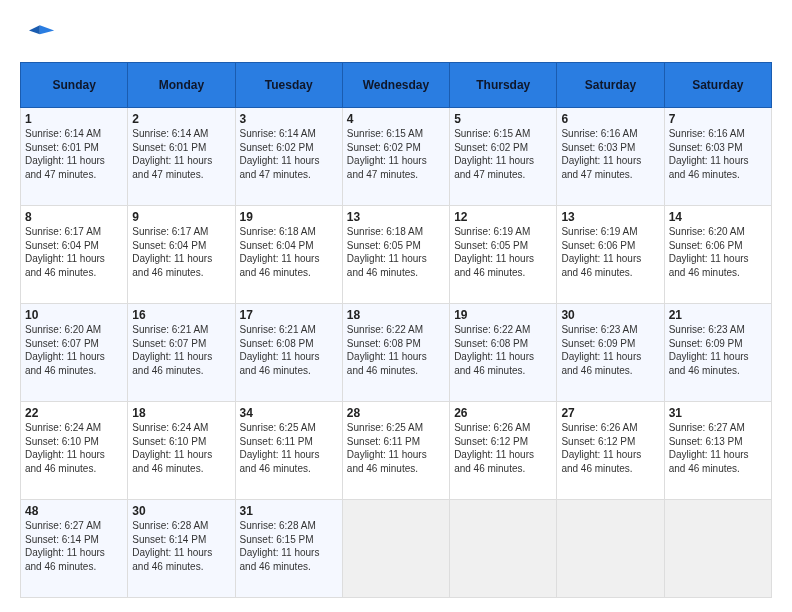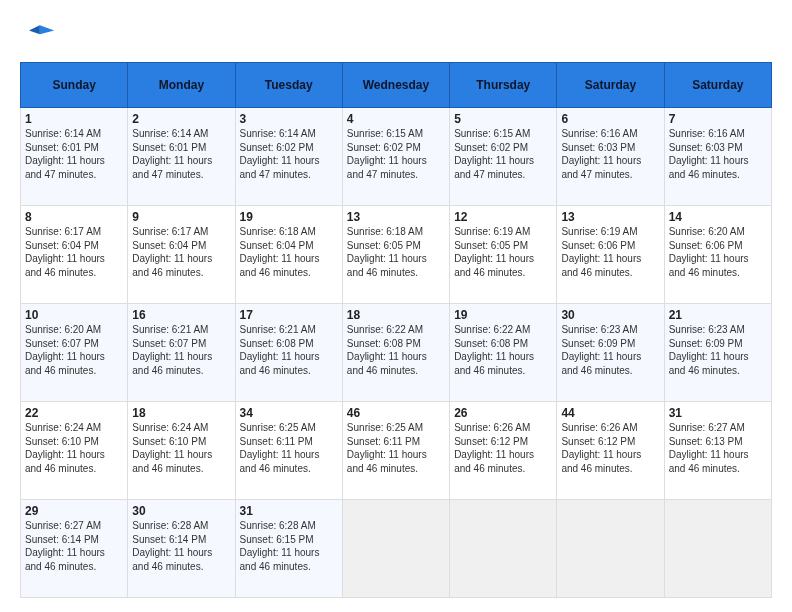--- a/index.html
+++ b/index.html
@@ -237,39 +237,39 @@
       </td>
           <td>
         <span class="day-num">18</span>
         <span class="day-info">Sunrise: 6:24 AM<br>Sunset: 6:10 PM<br>Daylight: 11 hours and 46 minutes.</span>
       </td>
           <td>
         <span class="day-num">34</span>
         <span class="day-info">Sunrise: 6:25 AM<br>Sunset: 6:11 PM<br>Daylight: 11 hours and 46 minutes.</span>
       </td>
           <td>
-        <span class="day-num">46</span>
+        <span class="day-num">28</span>
         <span class="day-info">Sunrise: 6:25 AM<br>Sunset: 6:11 PM<br>Daylight: 11 hours and 46 minutes.</span>
       </td>
           <td>
         <span class="day-num">26</span>
         <span class="day-info">Sunrise: 6:26 AM<br>Sunset: 6:12 PM<br>Daylight: 11 hours and 46 minutes.</span>
       </td>
           <td>
-        <span class="day-num">44</span>
+        <span class="day-num">27</span>
         <span class="day-info">Sunrise: 6:26 AM<br>Sunset: 6:12 PM<br>Daylight: 11 hours and 46 minutes.</span>
       </td>
           <td>
         <span class="day-num">31</span>
         <span class="day-info">Sunrise: 6:27 AM<br>Sunset: 6:13 PM<br>Daylight: 11 hours and 46 minutes.</span>
       </td>
         </tr>
         <tr>
           <td>
-        <span class="day-num">29</span>
+        <span class="day-num">48</span>
         <span class="day-info">Sunrise: 6:27 AM<br>Sunset: 6:14 PM<br>Daylight: 11 hours and 46 minutes.</span>
       </td>
           <td>
         <span class="day-num">30</span>
         <span class="day-info">Sunrise: 6:28 AM<br>Sunset: 6:14 PM<br>Daylight: 11 hours and 46 minutes.</span>
       </td>
           <td>
         <span class="day-num">31</span>
         <span class="day-info">Sunrise: 6:28 AM<br>Sunset: 6:15 PM<br>Daylight: 11 hours and 46 minutes.</span>
       </td>

